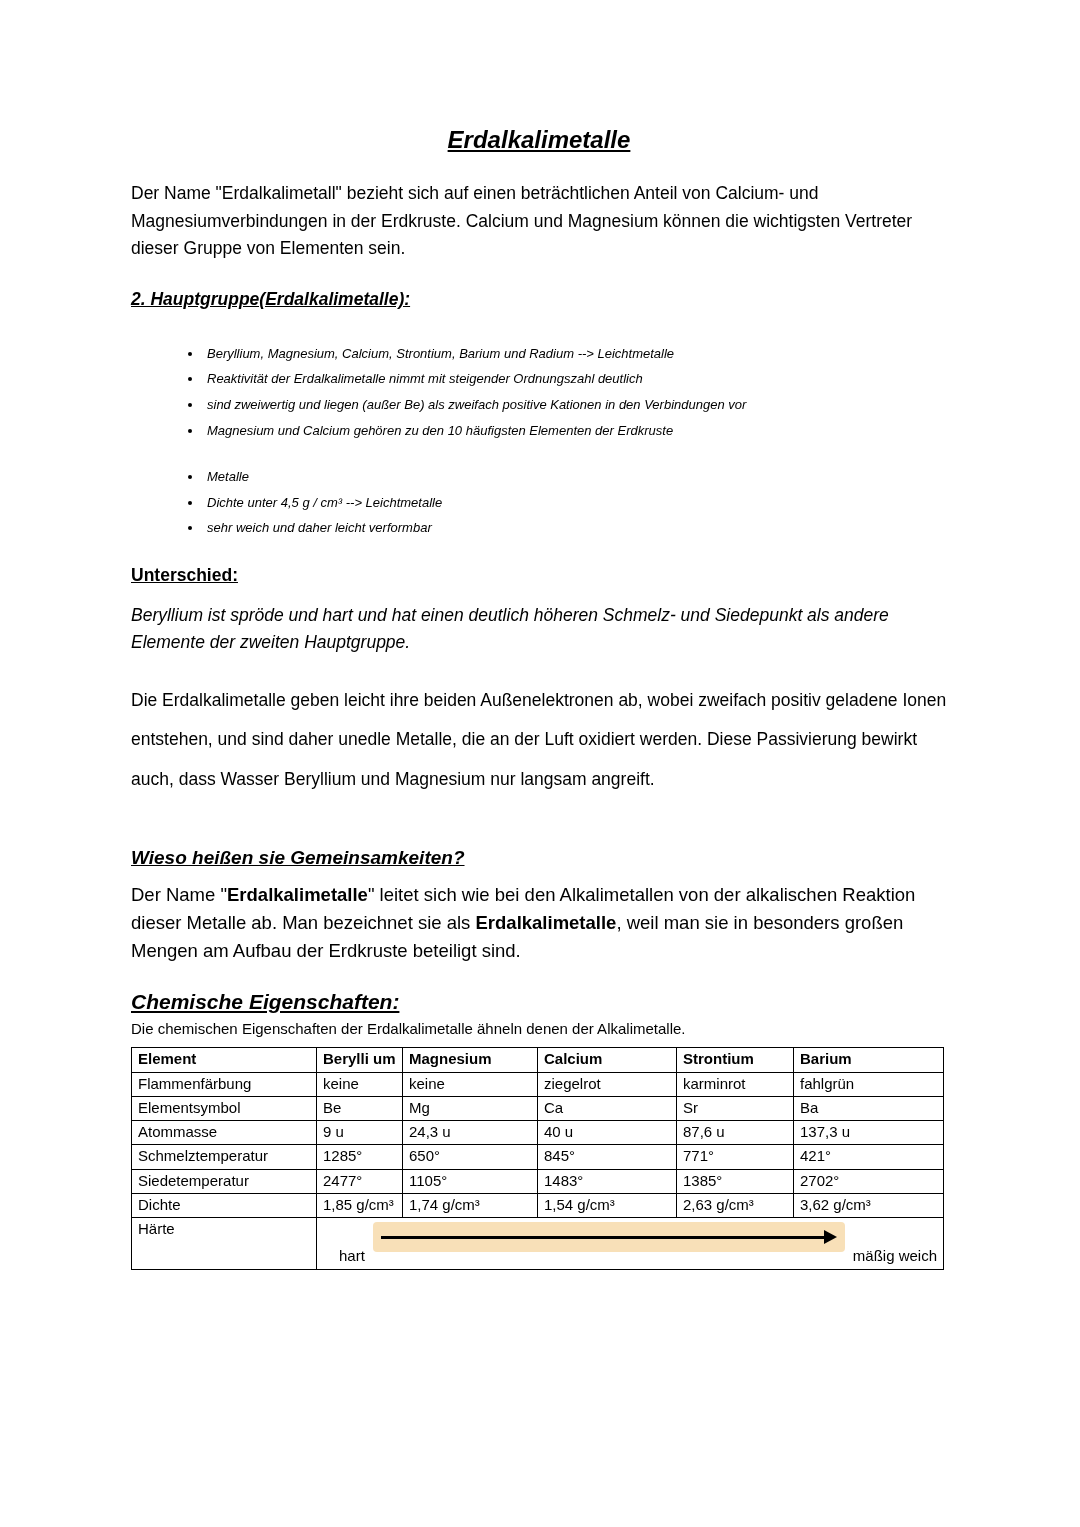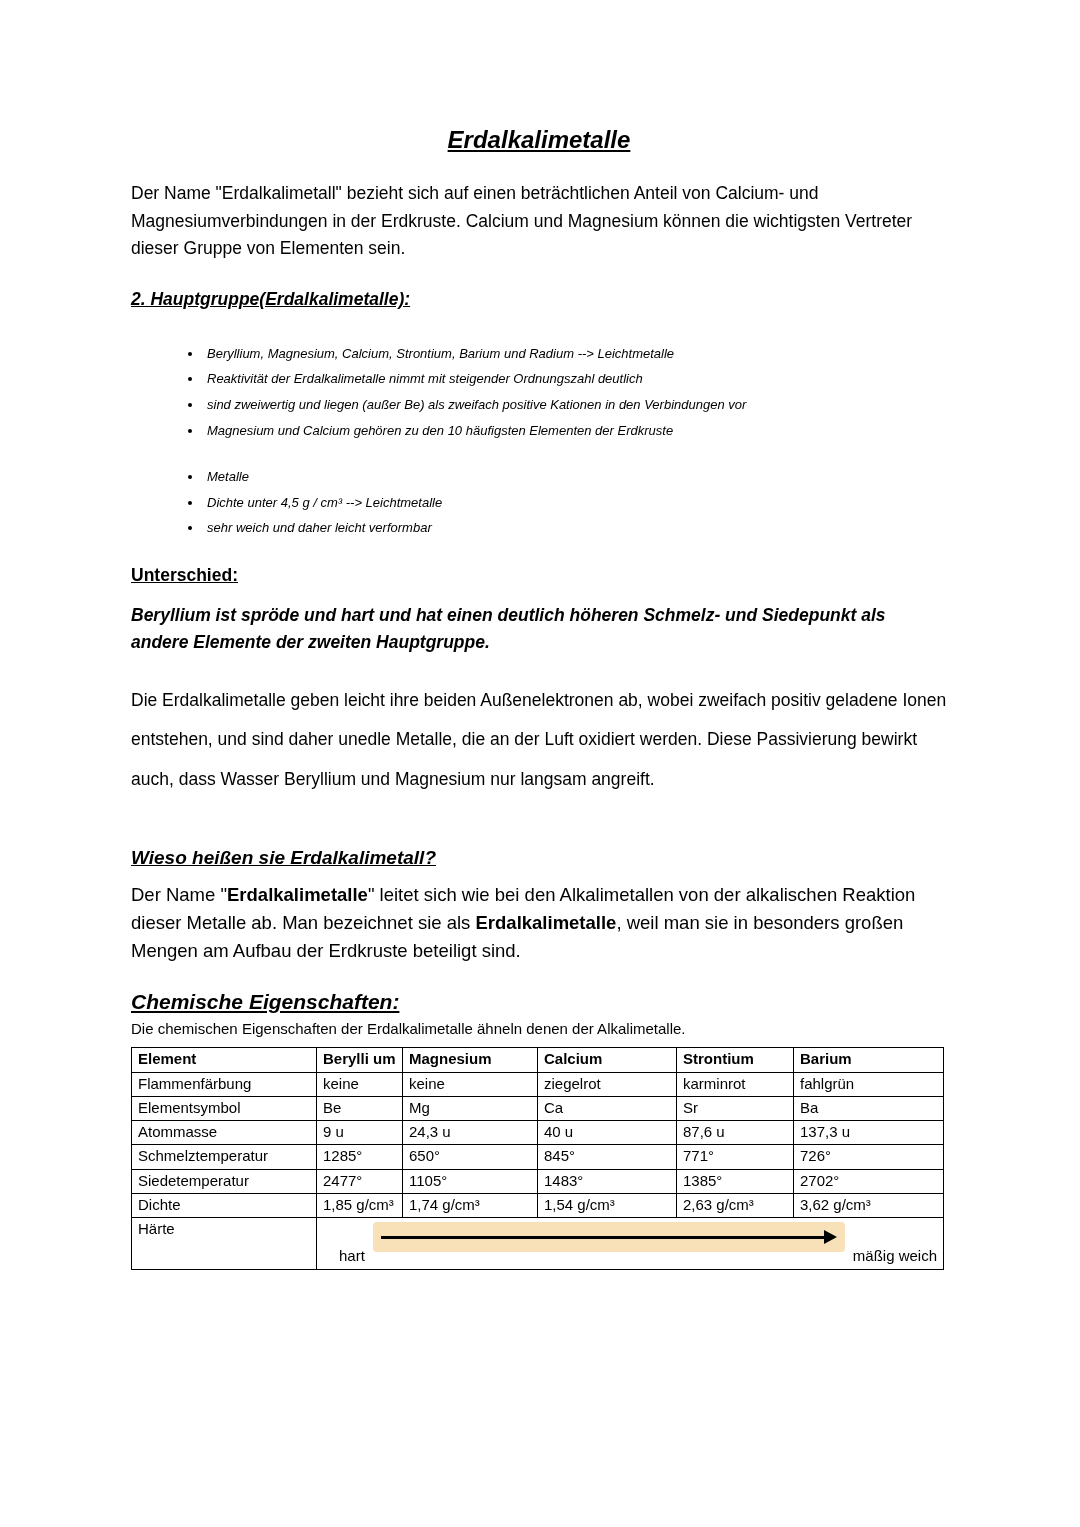--- a/index.html
+++ b/index.html
@@ -63,21 +63,20 @@
     font-style: italic;
     font-size: 13px;
     line-height: 1.58;
     margin-bottom: 5px;
     padding-left: 4px;
   }
 
   .italic-para {
     font-style: italic;
     margin-bottom: 24px;
-    font-weight: bold;
   }
 
   .spread-para {
     font-size: 17.5px;
     line-height: 2.25;
     margin-bottom: 48px;
   }
 
   .wieso-heading { margin-bottom: 12px; font-size: 19px; }
   .wieso-para {
@@ -160,21 +159,21 @@
     <li>Dichte unter 4,5 g / cm³ --&gt; Leichtmetalle</li>
     <li>sehr weich und daher leicht verformbar</li>
   </ul>
 
   <div class="h-plain">Unterschied:</div>
 
   <p class="body-text italic-para">Beryllium ist spröde und hart und hat einen deutlich höheren Schmelz- und Siedepunkt als andere Elemente der zweiten Hauptgruppe.</p>
 
   <p class="spread-para">Die Erdalkalimetalle geben leicht ihre beiden Außenelektronen ab, wobei zweifach positiv geladene Ionen entstehen, und sind daher unedle Metalle, die an der Luft oxidiert werden. Diese Passivierung bewirkt auch, dass Wasser Beryllium und Magnesium nur langsam angreift.</p>
 
-  <div class="h-small wieso-heading">Wieso heißen sie Erdalkalimetall?</div>
+  <div class="h-small wieso-heading">Wieso heißen sie Gemeinsamkeiten?</div>
 
   <p class="wieso-para"><span>Der Name "</span><span class="bold">Erdalkalimetalle</span><span>" leitet sich wie bei den Alkalimetallen von der alkalischen Reaktion dieser Metalle ab. Man bezeichnet sie als </span><span class="bold">Erdalkalimetalle</span><span>, weil man sie in besonders großen Mengen am Aufbau der Erdkruste beteiligt sind.</span></p>
 
   <div class="h-med chem-heading">Chemische Eigenschaften:</div>
   <div class="chem-note">Die chemischen Eigenschaften der Erdalkalimetalle ähneln denen der Alkalimetalle.</div>
 
   <table class="props">
     <colgroup>
       <col style="width:185px">
       <col style="width:86px">
@@ -215,21 +214,21 @@
       <td>40 u</td>
       <td>87,6 u</td>
       <td>137,3 u</td>
     </tr>
     <tr>
       <td>Schmelztemperatur</td>
       <td>1285°</td>
       <td>650°</td>
       <td>845°</td>
       <td>771°</td>
-      <td>726°</td>
+      <td>421°</td>
     </tr>
     <tr>
       <td>Siedetemperatur</td>
       <td>2477°</td>
       <td>1105°</td>
       <td>1483°</td>
       <td>1385°</td>
       <td>2702°</td>
     </tr>
     <tr>

